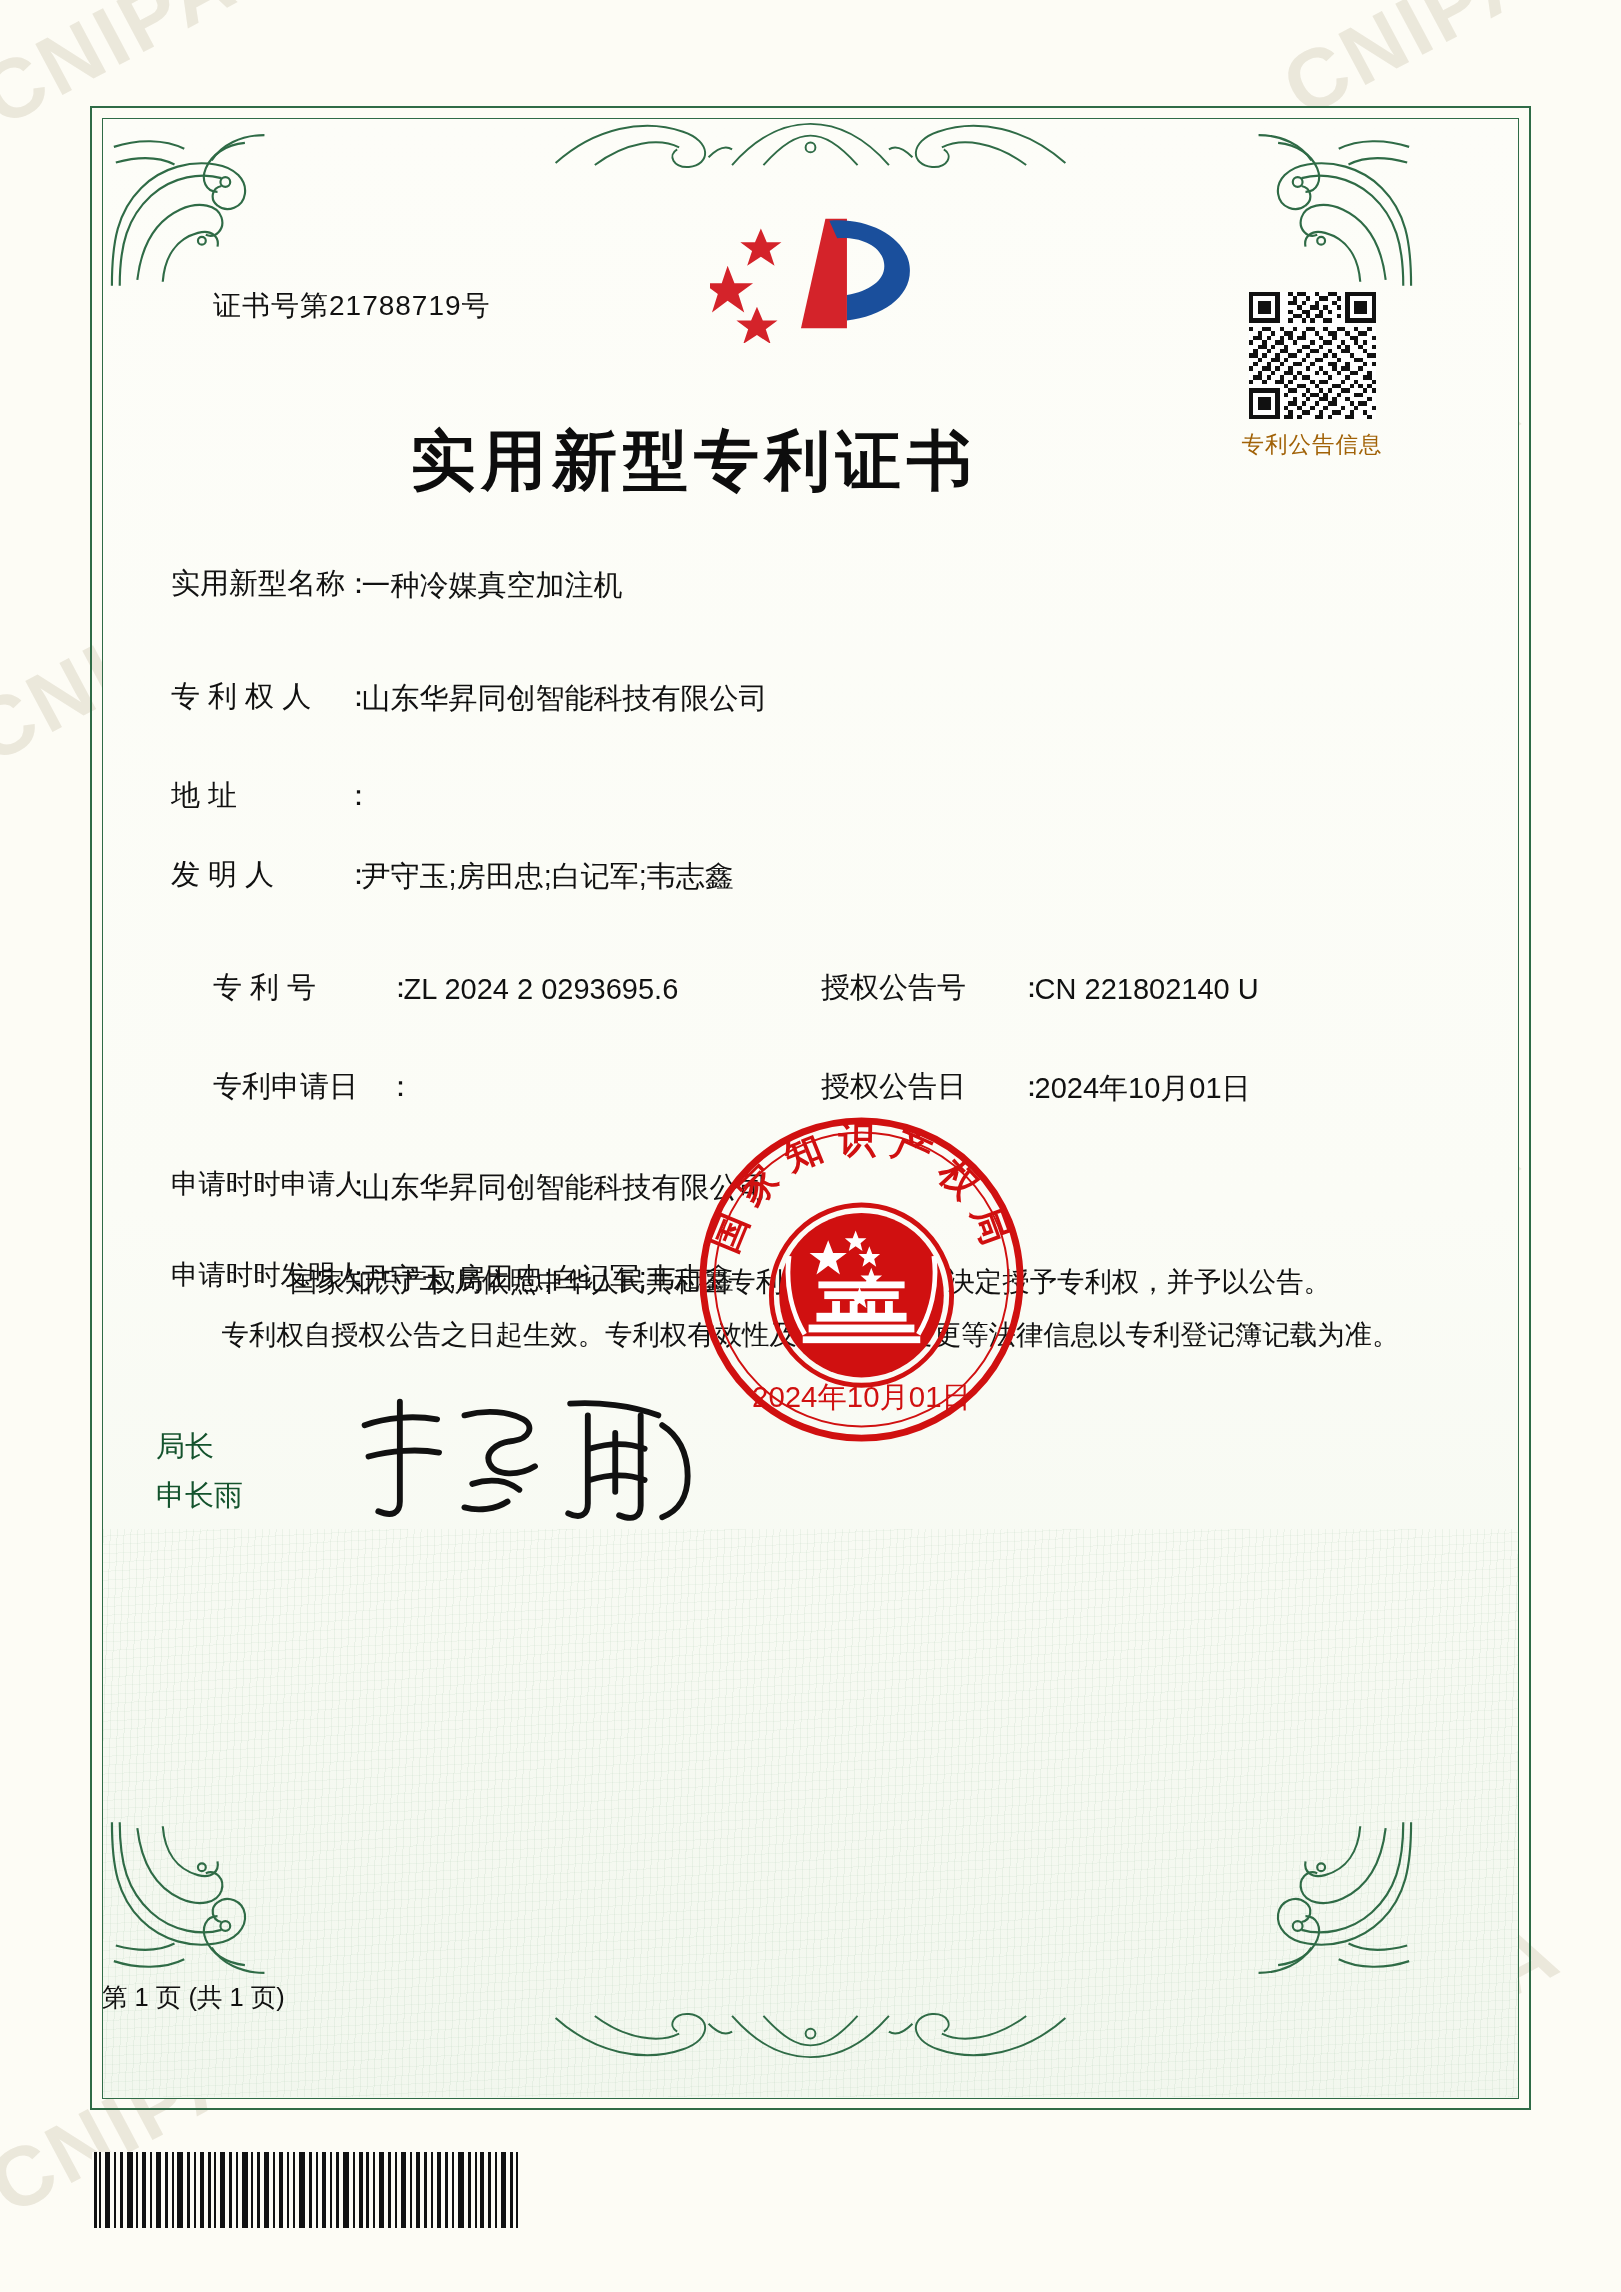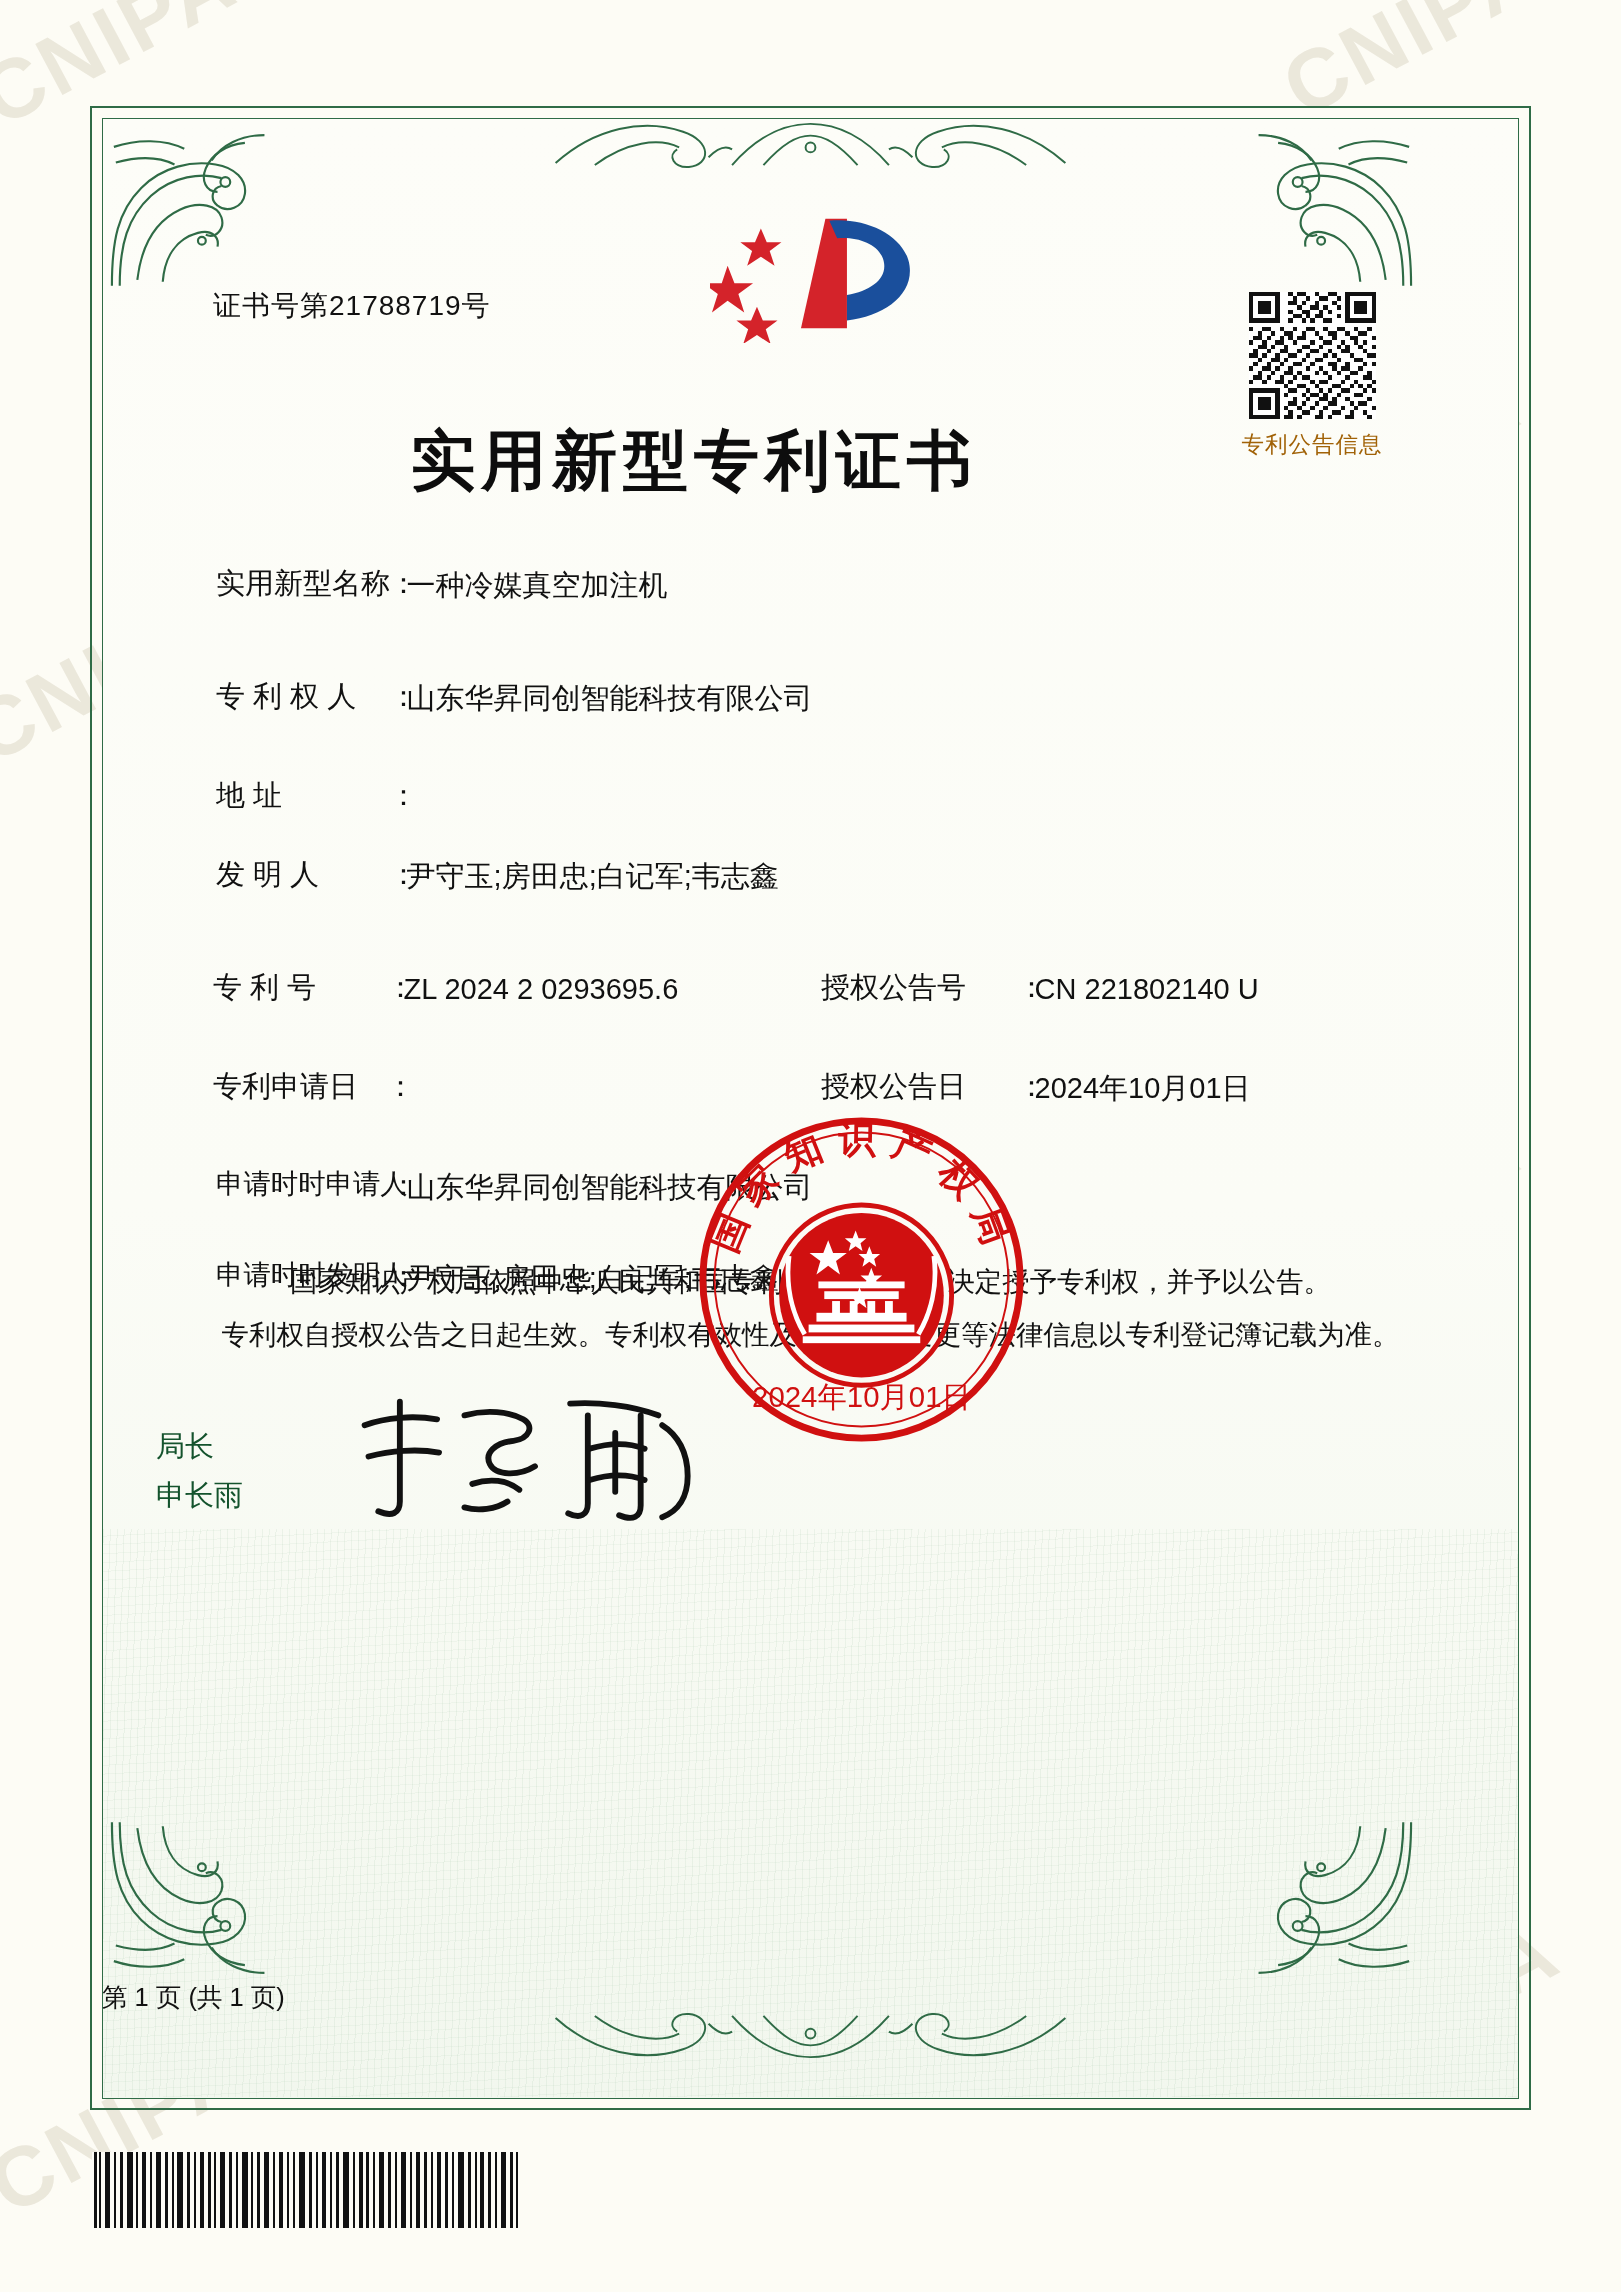--- a/index.html
+++ b/index.html
@@ -162,21 +162,21 @@
   .fields {
     position: absolute;
     left: 0;
     top: 446px;
     width: 1417px;
   }
   .row {
     position: relative;
     display: flex;
     align-items: flex-start;
-    padding-left: 114px;
+    padding-left: 69px;
     font-size: 29px;
     color: #111;
     font-family: "Liberation Sans", sans-serif;
   }
   .lbl {
     width: 173px;
     flex: none;
     letter-spacing: 0px;
     white-space: nowrap;
   }

